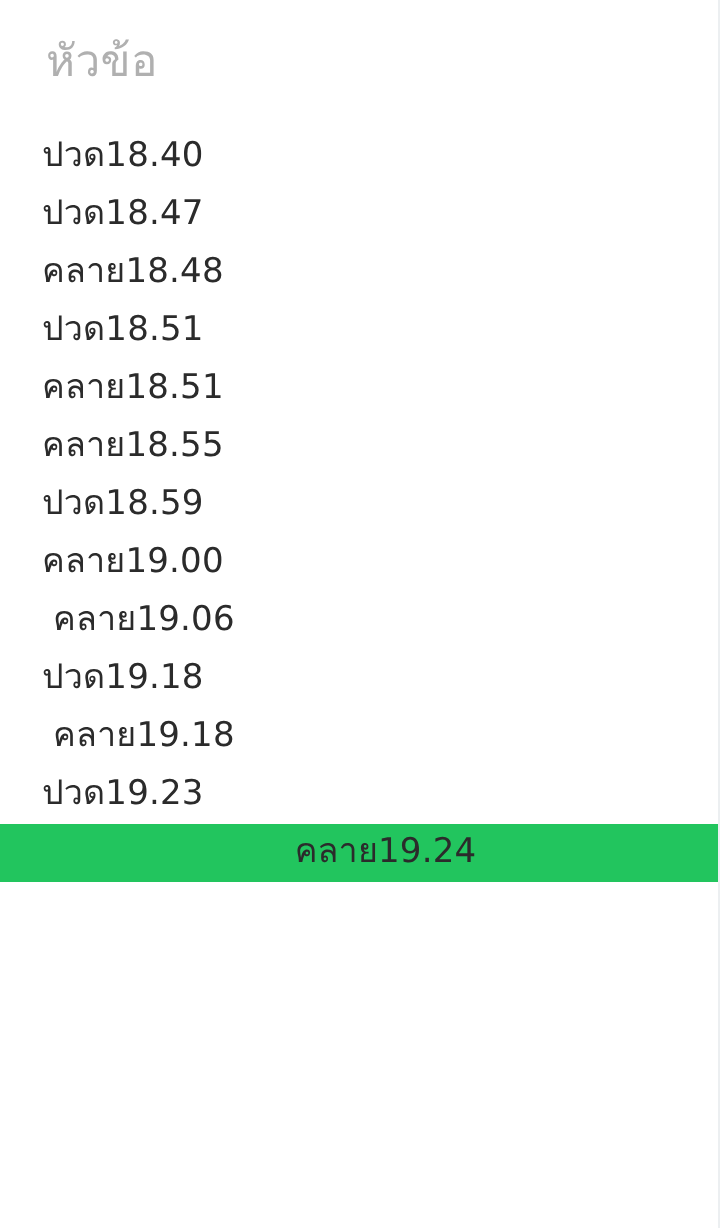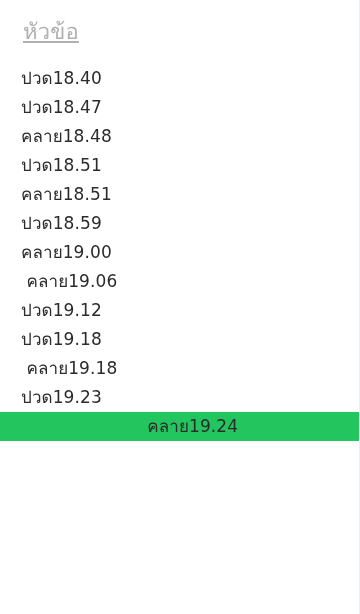--- a/index.html
+++ b/index.html
@@ -27,21 +27,20 @@
 
   #note-title {
     position: absolute;
     left: 23px;
     top: 17px;
     font-size: 22px;
     line-height: 30px;
     color: #b0b0b0;
     letter-spacing: 0.2px;
     white-space: pre;
-    text-decoration: underline;
   }
 
   #entry-list {
     position: absolute;
     left: 0;
     top: 64px;
     right: 0;
     margin: 0;
     padding: 0;
     list-style: none;
@@ -74,23 +73,23 @@
 <div id="note-page">
 
   <div id="note-title">หัวข้อ</div>
 
   <ul id="entry-list">
       <li class="entry-row"><span class="entry-text">ปวด18.40</span></li>
       <li class="entry-row"><span class="entry-text">ปวด18.47</span></li>
       <li class="entry-row"><span class="entry-text">คลาย18.48</span></li>
       <li class="entry-row"><span class="entry-text">ปวด18.51</span></li>
       <li class="entry-row"><span class="entry-text">คลาย18.51</span></li>
+      <li class="entry-row"><span class="entry-text">คลาย18.55</span></li>
       <li class="entry-row"><span class="entry-text">ปวด18.59</span></li>
       <li class="entry-row"><span class="entry-text">คลาย19.00</span></li>
       <li class="entry-row"><span class="entry-text"> คลาย19.06</span></li>
-      <li class="entry-row"><span class="entry-text">ปวด19.12</span></li>
       <li class="entry-row"><span class="entry-text">ปวด19.18</span></li>
       <li class="entry-row"><span class="entry-text"> คลาย19.18</span></li>
       <li class="entry-row"><span class="entry-text">ปวด19.23</span></li>
       <li class="entry-row is-highlighted"><span class="entry-text"> คลาย19.24</span></li>
     </ul>
 
 </div>
 
 </body></html>

